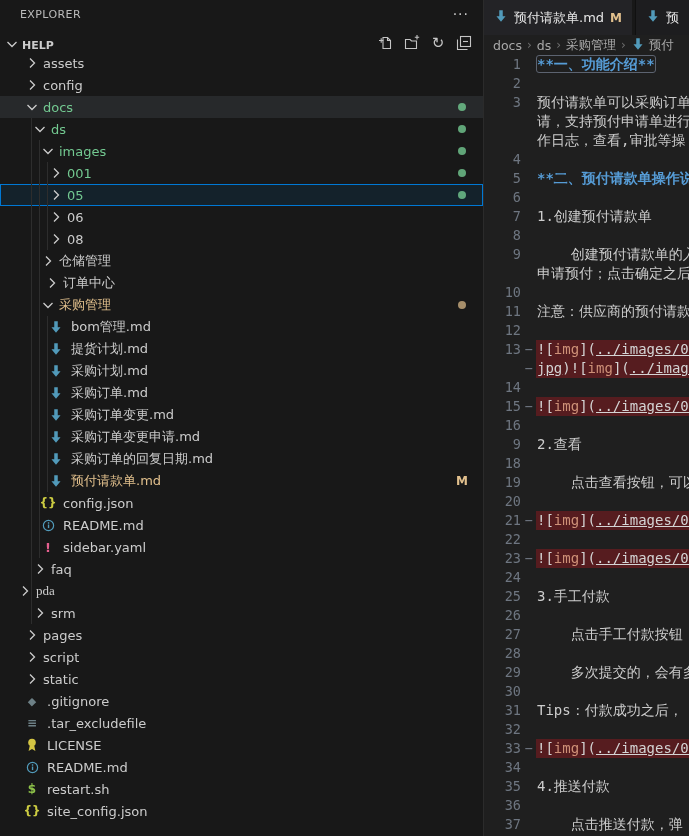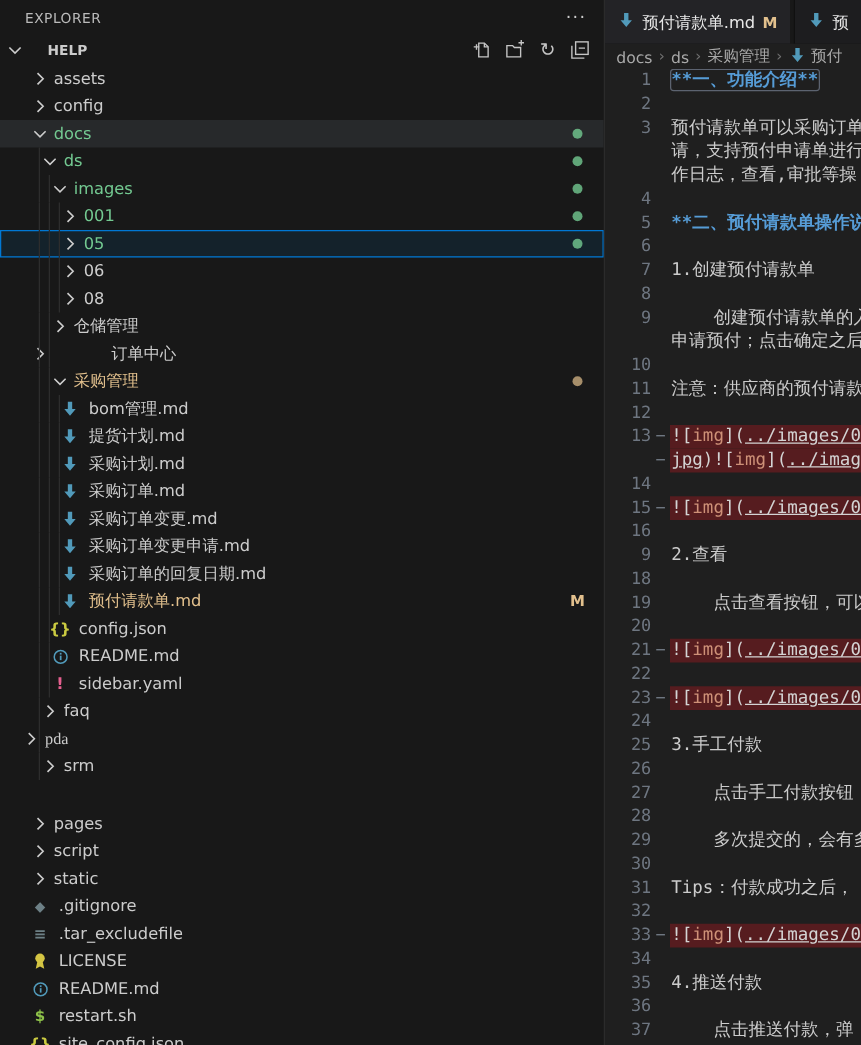--- a/index.html
+++ b/index.html
@@ -7,21 +7,21 @@
     font-family:"DejaVu Sans","Liberation Sans",sans-serif; }
   .app { display:flex; width:689px; height:836px; }
 
   
   .sidebar { width:484px; height:100%; background:#181818; border-right:1px solid #2b2b2b;
     display:flex; flex-direction:column; color:#cccccc; overflow:hidden; }
   .sb-title { height:28px; display:flex; align-items:center; justify-content:space-between;
     padding:0 14px 0 20px; }
   .sb-title-text { font-size:11px; letter-spacing:.4px; color:#bbbbbb; }
   .sb-ellipsis { color:#cccccc; font-size:14px; letter-spacing:1px; cursor:pointer; }
-  .section-header { height:24px; display:flex; align-items:center; padding:0 10px 0 4px;gap:16px; }
+  .section-header { height:24px; display:flex; align-items:flex-end; padding:0 10px 0 4px; }
   .section-label { font-size:11px; font-weight:bold; color:#cccccc; margin-left:2px; flex:1; }
   .section-actions { display:flex; align-items:center; gap:8px; }
   .action-icon { width:18px; height:18px; display:flex; align-items:center; justify-content:center;
     color:#c5c5c5; font-size:14px; cursor:pointer; }
 
   .tree { flex:1; overflow:hidden; position:relative; }
   .tree-row { height:22px; display:flex; align-items:center; position:relative; font-size:13px;
     color:#cccccc; cursor:pointer; }
   .tree-row.hl { background:#27292b; }
   .tree-row.selected { background:rgba(9,71,113,.22); outline:1px solid var(--accent); outline-offset:-1px; }
@@ -214,21 +214,21 @@
         <div class="tree-row" style="padding-left: 40px;">
           <span class="guide" style="left: 31px;"></span>
           <span class="guide" style="left: 39px;"></span>
           <span class="twistie">
             <svg width="16" height="16" viewBox="0 0 16 16">
               <path d="M6 3.5l4.5 4.5L6 12.5" fill="none" stroke="#cccccc" stroke-width="1.3"></path>
             </svg>
           </span>
           <span class="tree-label">仓储管理</span>
         </div>
-        <div class="tree-row" style="padding-left: 24px; gap: 46px;">
+        <div class="tree-row" style="padding-left: 44px;">
           <span class="guide" style="left: 31px;"></span>
           <span class="guide" style="left: 39px;"></span>
           <span class="twistie">
             <svg width="16" height="16" viewBox="0 0 16 16">
               <path d="M6 3.5l4.5 4.5L6 12.5" fill="none" stroke="#cccccc" stroke-width="1.3"></path>
             </svg>
           </span>
           <span class="tree-label">订单中心</span>
         </div>
         <div class="tree-row" style="padding-left: 40px;">
@@ -383,21 +383,21 @@
         </div>
         <div class="tree-row" style="padding-left: 32px;">
           <span class="guide" style="left: 31px;"></span>
           <span class="twistie">
             <svg width="16" height="16" viewBox="0 0 16 16">
               <path d="M6 3.5l4.5 4.5L6 12.5" fill="none" stroke="#cccccc" stroke-width="1.3"></path>
             </svg>
           </span>
           <span class="tree-label">srm</span>
         </div>
-        <div class="tree-row" style="padding-left: 24px; margin-top: 24px;">
+        <div class="tree-row" style="padding-left: 24px;">
           <span class="twistie">
             <svg width="16" height="16" viewBox="0 0 16 16">
               <path d="M6 3.5l4.5 4.5L6 12.5" fill="none" stroke="#cccccc" stroke-width="1.3"></path>
             </svg>
           </span>
           <span class="tree-label">pages</span>
         </div>
         <div class="tree-row" style="padding-left: 24px;">
           <span class="twistie">
             <svg width="16" height="16" viewBox="0 0 16 16">

